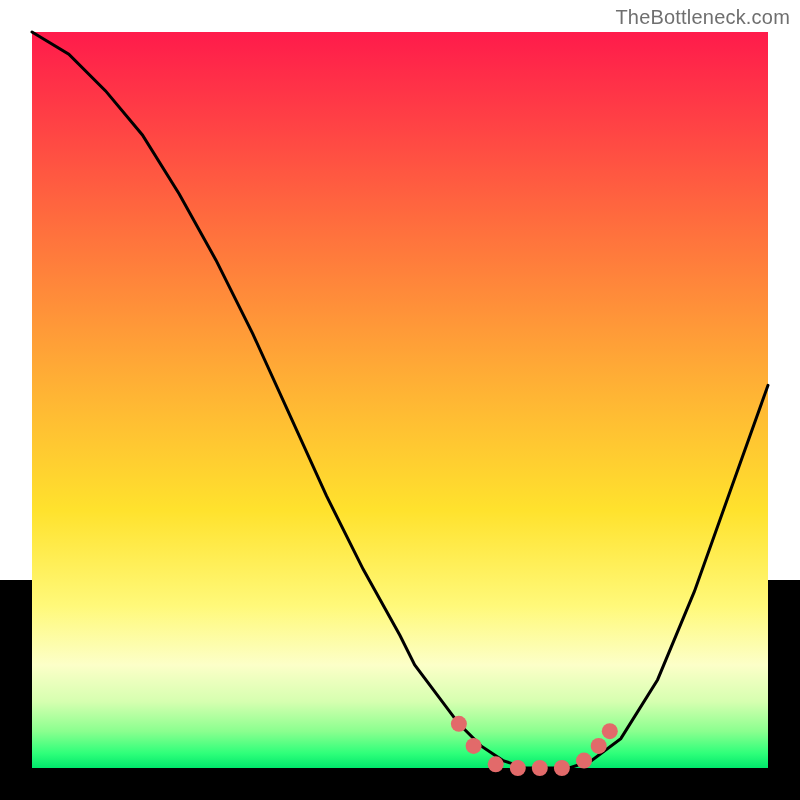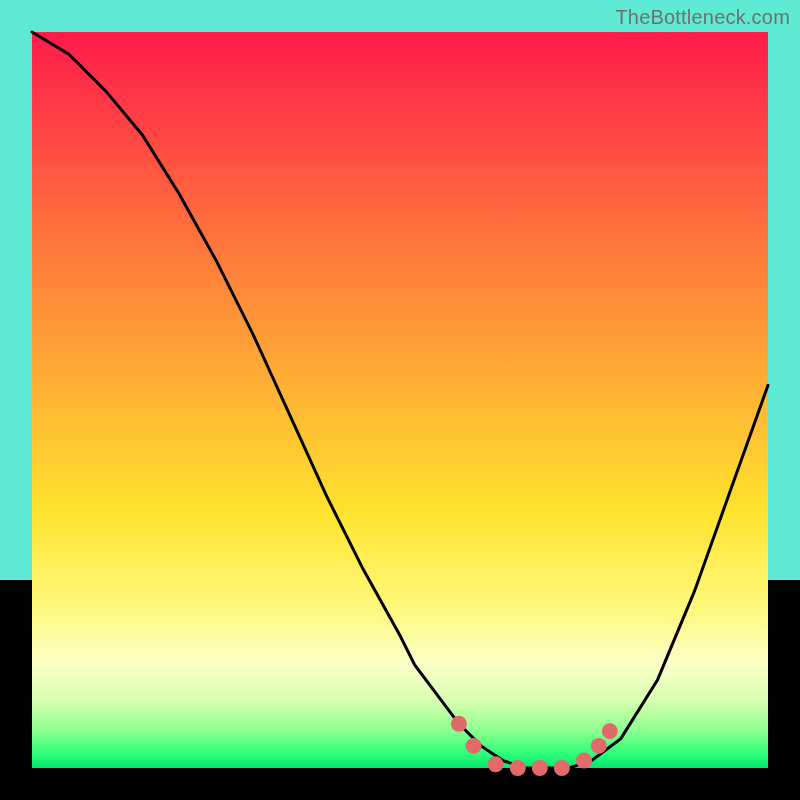--- a/index.html
+++ b/index.html
@@ -10,21 +10,21 @@
     background: #000;
     overflow: hidden;
     font-family: Arial, Helvetica, sans-serif;
   }
   .frame {
     position: absolute;
     left: 0;
     top: 0;
     width: 800px;
     height: 580px;
-    background: #5eead4;
+    background: #ffffff;
   }
   .plot-area {
     position: absolute;
     left: 32px;
     top: 32px;
     width: 736px;
     height: 736px;
     
     background: linear-gradient(
       to bottom,

